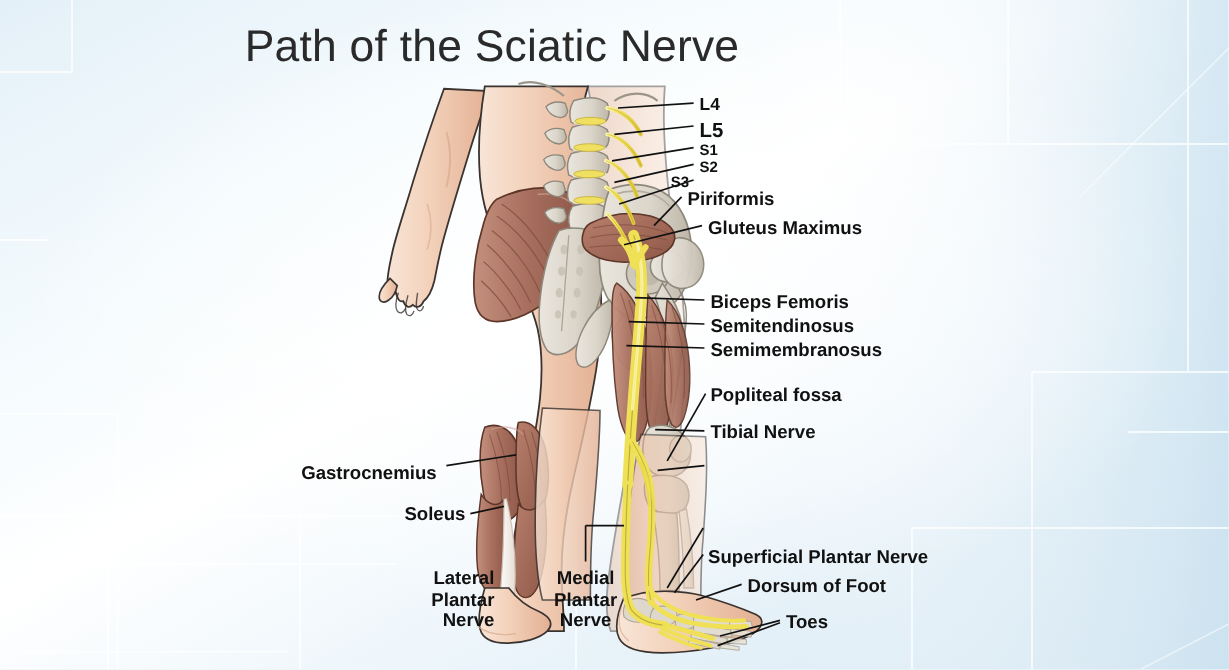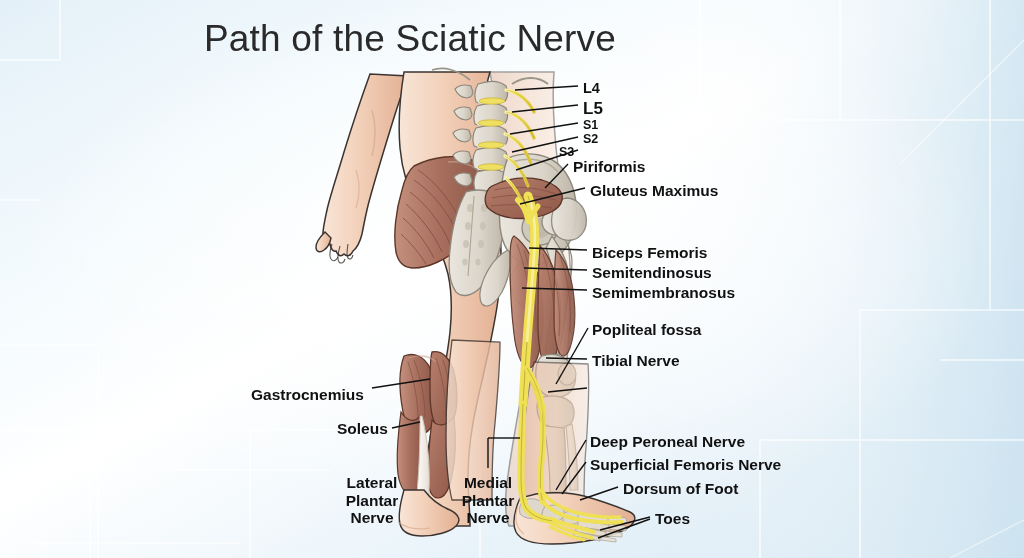--- a/index.html
+++ b/index.html
@@ -471,27 +471,26 @@
   <div class="lbl sm" style="left:583px;top:118px;">S1</div>
   <div class="lbl sm" style="left:583px;top:132px;">S2</div>
   <div class="lbl sm" style="left:559px;top:145px;">S3</div>
   <div class="lbl lg" style="left:573px;top:158px;">Piriformis</div>
   <div class="lbl lg" style="left:590px;top:182px;">Gluteus Maximus</div>
   <div class="lbl lg" style="left:592px;top:244px;">Biceps Femoris</div>
   <div class="lbl lg" style="left:592px;top:264px;">Semitendinosus</div>
   <div class="lbl lg" style="left:592px;top:284px;">Semimembranosus</div>
   <div class="lbl lg" style="left:592px;top:321px;">Popliteal fossa</div>
   <div class="lbl lg" style="left:592px;top:352px;">Tibial Nerve</div>
-  <div class="lbl lg" style="left:590px;top:433px;">Deep Peroneal Nerve</div>
-  <div class="lbl lg" style="left:590px;top:456px;">Superficial Femoris Nerve</div>
+  <div class="lbl lg" style="left:590px;top:456px;">Superficial Plantar Nerve</div>
   <div class="lbl lg" style="left:623px;top:480px;">Dorsum of Foot</div>
   <div class="lbl lg" style="left:655px;top:510px;">Toes</div>
 
   <div class="lbl lg" style="left:251px;top:386px;text-align:center;">Gastrocnemius</div>
   <div class="lbl lg" style="left:337px;top:420px;">Soleus</div>
-  <div class="lbl lg ctr" style="left:332px;top:474px;width:80px;">Lateral
+  <div class="lbl lg ctr" style="left:332px;top:474px;width:80px;text-align:right;">Lateral
 Plantar
 Nerve</div>
   <div class="lbl lg ctr" style="left:448px;top:474px;width:80px;">Medial
 Plantar
 Nerve</div>
 
 </div>
 
 </body></html>

